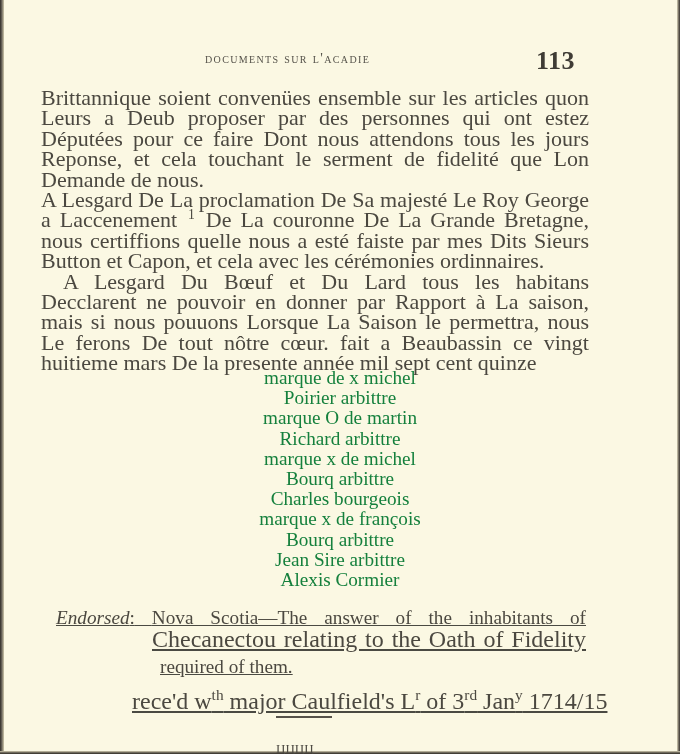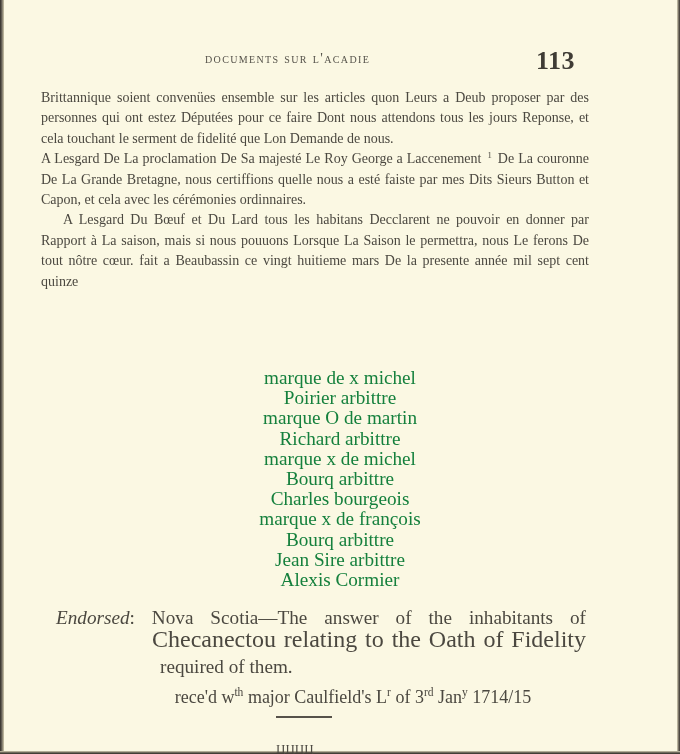--- a/index.html
+++ b/index.html
@@ -74,21 +74,21 @@
 
   .body-block {
     position: absolute;
     left: 41px;
     top: 88px;
     width: 548px;
   }
 
   p.para {
     margin: 0;
-    font-size: 14px;
+    font-size: 22px;
     line-height: 20.4px;
     text-align: justify;
     text-align-last: left;
     color: #4b4840;
     -webkit-hyphens: none;
     hyphens: none;
   }
   p.para.indent {
     text-indent: 22px;
   }
@@ -111,20 +111,21 @@
     line-height: 20.2px;
     color: #15803d;
     white-space: nowrap;
   }
 
   .endorsed-block {
     position: absolute;
     left: 56px;
     top: 608px;
     width: 530px;
+    text-decoration: underline;
   }
   .endorsed-first {
     margin: 0;
     font-size: 19.2px;
     line-height: 20.6px;
     text-align: justify;
     text-align-last: justify;
     color: #4b4840;
   }
   .endorsed-label {
@@ -141,25 +142,25 @@
   }
   .endorsed-last {
     margin: 8px;
     padding-left: 96px;
     font-size: 19.2px;
     line-height: 20.6px;
     text-align: left;
     color: #4b4840;
   }
   .received-line {
-    margin: 0;
+    margin: 12px;
     padding-left: 64px;
-    font-size: 18px;
+    font-size: 24px;
     line-height: 22px;
-    text-align: center;
+    text-align: right;
     color: #4b4840;
     white-space: nowrap;
   }
   .received-line sup {
     font-size: 0.64em;
     vertical-align: super;
     line-height: 0;
   }
 
   .footnote-rule {

